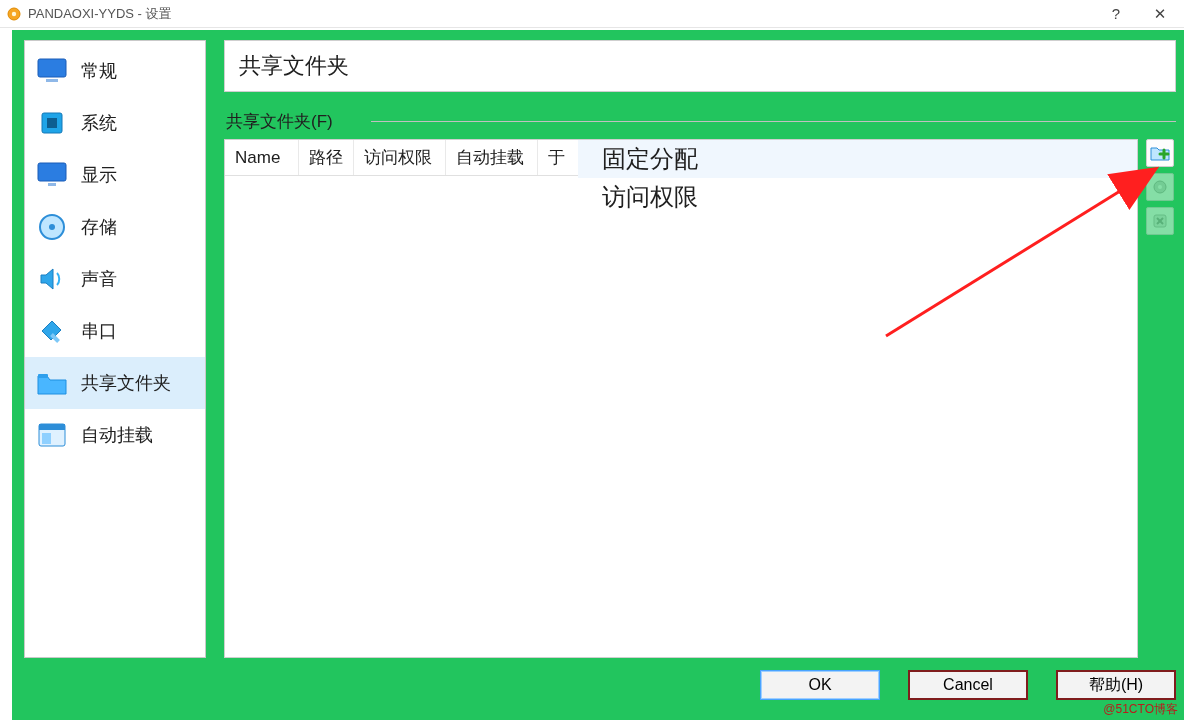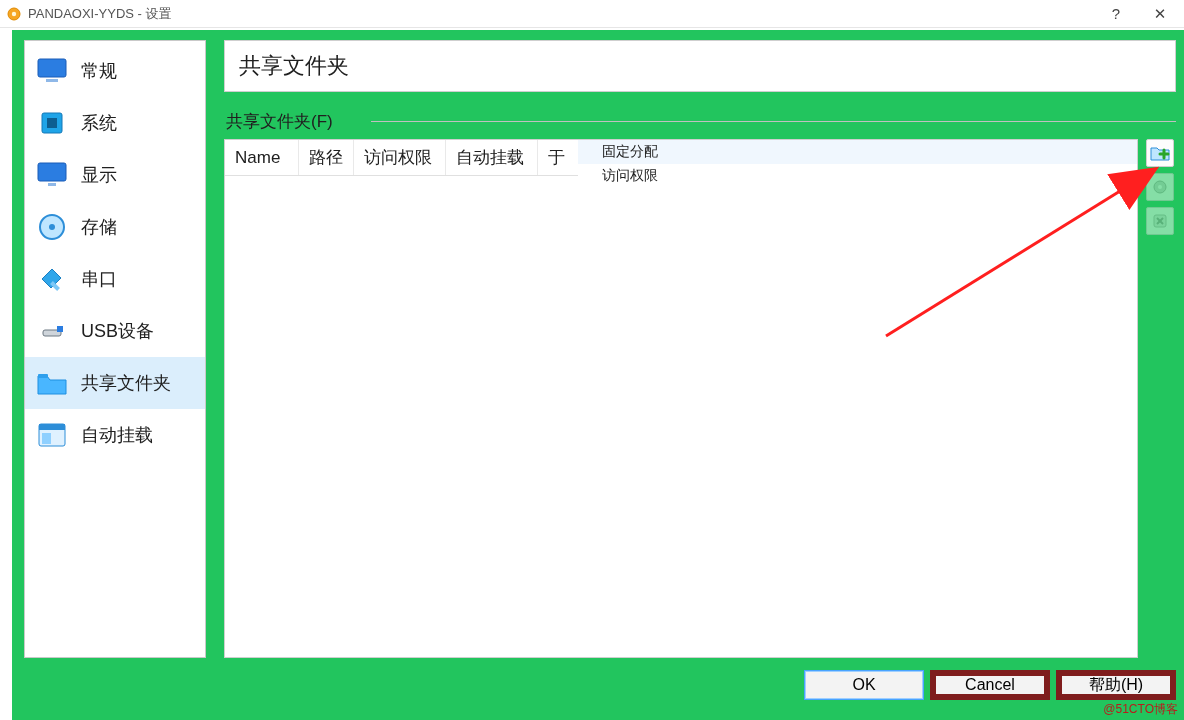--- a/index.html
+++ b/index.html
@@ -123,21 +123,21 @@
     background:#fff;
   }
   .thead .col:last-child{border-right:none;}
   .col-name{width:74px;flex-shrink:0;}
   .col-path{flex:1;}
   .col-access{width:92px;flex-shrink:0;}
   .col-auto{width:92px;flex-shrink:0;}
   .col-at{width:40px;flex-shrink:0;}
   .tbody{
     flex:1; overflow:auto;
-    font-size:14px;
+    font-size:24px;
   }
   .trow{
     padding:3px 24px;
   }
   .trow.h{ background:#f0f7fe; }
   .side-buttons{
     width:32px;
     margin-left:6px;
     display:flex; flex-direction:column; gap:6px; align-items:center;
   }
@@ -145,26 +145,26 @@
     width:28px;height:28px;border:1px solid #cfcfcf;
     background:#fdfdfd;border-radius:2px;
     display:flex;align-items:center;justify-content:center;
     cursor:pointer;
   }
   .iconbtn.disabled{opacity:.45;cursor:default;}
   
   .button-bar{
     height:42px;
     display:flex; justify-content:flex-end; align-items:flex-start;
-    gap:6px;
+    gap:28px;
     padding-top:12px;
   }
   .btn{
     min-width:120px; height:30px;
-    border:6px solid #7f1d1d;
+    border:2px solid #7f1d1d;
     background:#f3f3f3;
     font-size:16px;
     display:flex;align-items:center;justify-content:center;
     cursor:pointer;
     font-family:inherit;
   }
   .btn.default{ border:1px solid #4aa3ff; box-shadow:0 0 0 1px #9ecfff inset;}
   .watermark{
     position:absolute; right:6px; bottom:2px; font-size:12px; color:#b91c1c;
   }
@@ -228,35 +228,35 @@
           <span class="icon">
               <svg width="30" height="30" viewBox="0 0 30 30">
                 <circle cx="15" cy="15" r="12" fill="#bfe6ff" stroke="#2d8ed8" stroke-width="2"></circle>
                 <circle cx="15" cy="15" r="3" fill="#2d8ed8"></circle>
               </svg>
             </span>
           <span class="label">存储</span>
         </div>
         <div class="item">
           <span class="icon">
+              <svg width="30" height="28" viewBox="0 0 30 28">
+                <path d="M4 10h5l7-6v20l-7-6H4z" fill="#2fa6ea" stroke="#1b7fc2"></path>
+                <path d="M20 8c3 3 3 9 0 12" fill="none" stroke="#35b2f5" stroke-width="2"></path>
+              </svg>
+            </span>
+          <span class="label">声音</span>
+        </div>
+        <div class="item">
+          <span class="icon">
               <svg width="30" height="30" viewBox="0 0 30 30">
                 <polygon points="5,15 15,5 24,14 14,24" fill="#2fa6ea" stroke="#1b7fc2"></polygon>
                 <rect x="13" y="20" width="10" height="4" transform="rotate(45 18 22)" fill="#7dc8f7"></rect>
               </svg>
             </span>
           <span class="label">串口</span>
-        </div>
-        <div class="item">
-          <span class="icon">
-              <svg width="30" height="30" viewBox="0 0 30 30">
-                <rect x="6" y="14" width="18" height="6" rx="2" fill="#cfd5db" stroke="#6d7882"></rect>
-                <rect x="20" y="10" width="6" height="6" fill="#2b7de1"></rect>
-              </svg>
-            </span>
-          <span class="label">USB设备</span>
         </div>
         <div class="item sel">
           <span class="icon">
               <svg width="32" height="26" viewBox="0 0 32 26">
                 <path d="M2 6h9l3 4h16v14H2z" fill="#49b6ff" stroke="#1f8fe0"></path>
                 <rect x="2" y="4" width="10" height="4" rx="1" fill="#2e9fec"></rect>
               </svg>
             </span>
           <span class="label">共享文件夹</span>
         </div>

